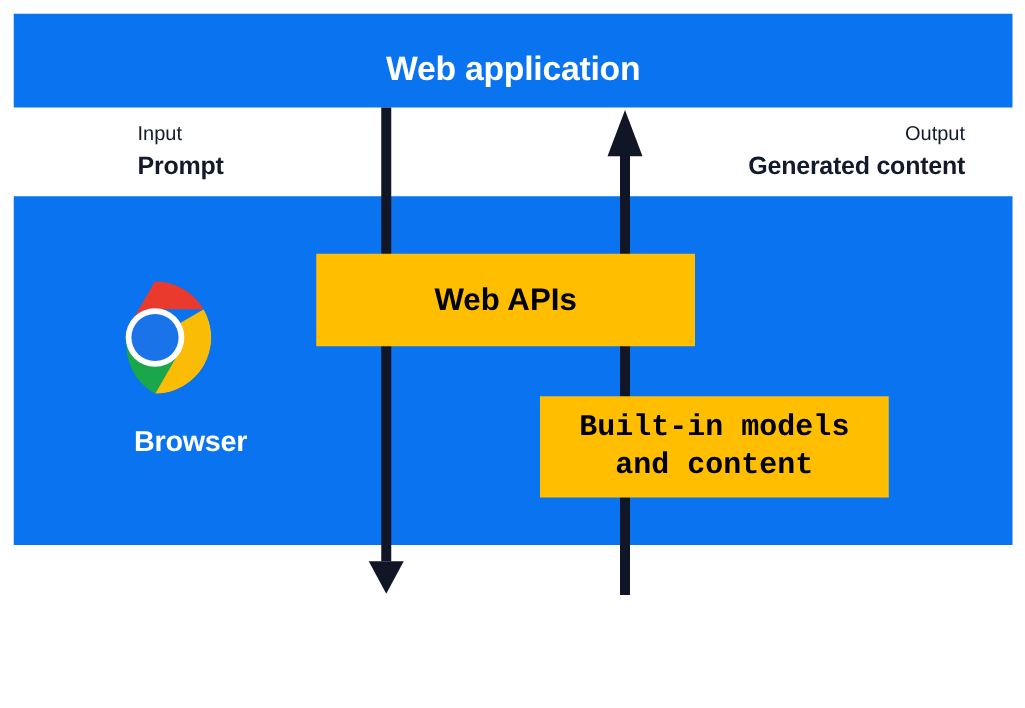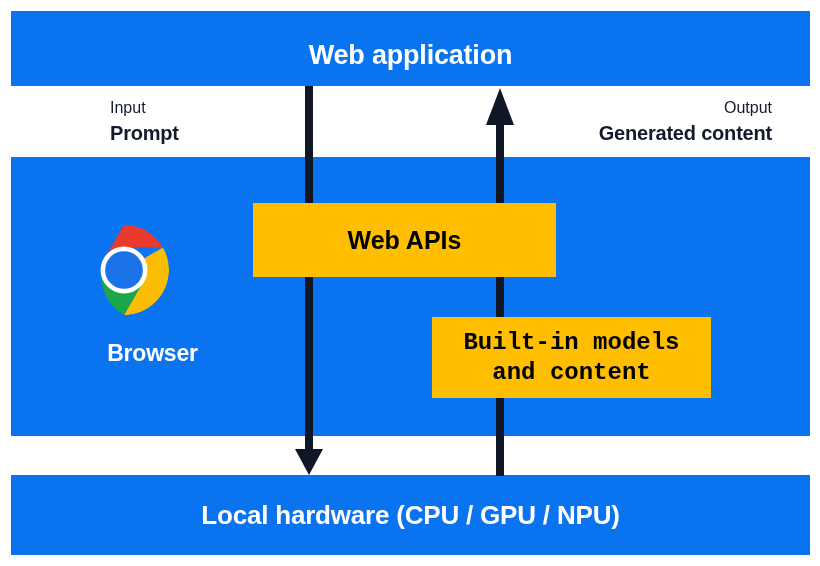--- a/index.html
+++ b/index.html
@@ -160,23 +160,20 @@
 <body>
 
 <div id="canvas">
 
   <div class="band" id="band-web-application">
     <div class="band-title" id="web-application-label">Web application</div>
   </div>
 
   <div class="band" id="band-browser"></div>
 
-  <div class="band" id="band-local-hardware">
-    <div class="band-title" id="local-hardware-label">Local hardware (CPU / GPU / NPU)</div>
-  </div>
 
   <div class="io-block" id="output-annotation">
     <div class="io-kicker">Output</div>
     <div class="io-value">Generated content</div>
   </div>
 
   <div class="io-block" id="input-annotation">
     <div class="io-kicker">Input</div>
     <div class="io-value">Prompt</div>
   </div>

